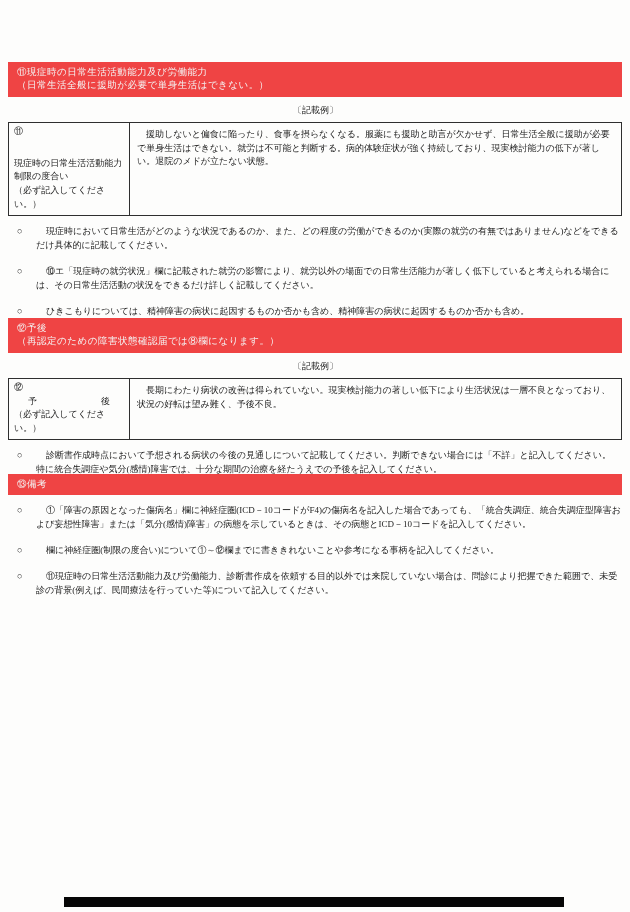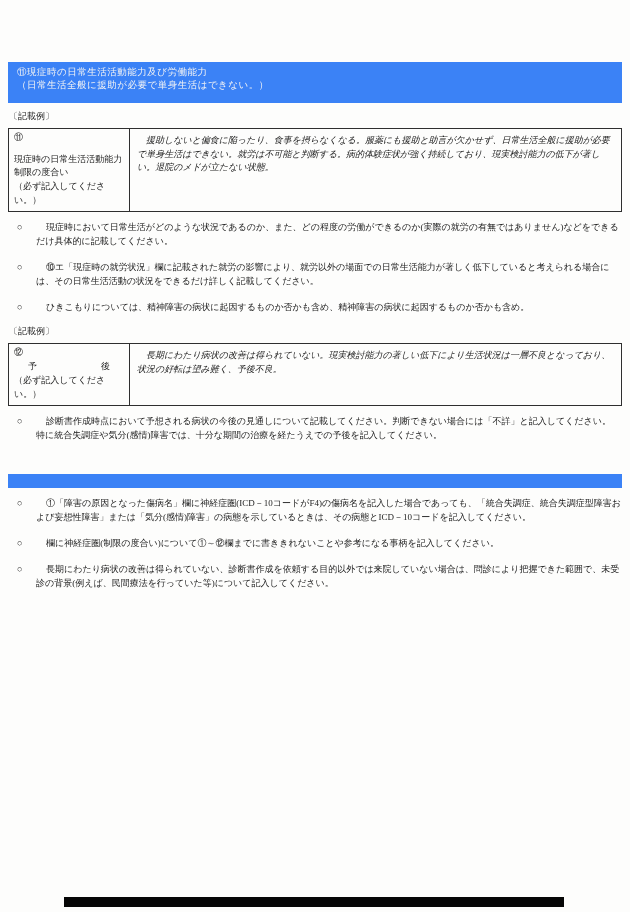--- a/index.html
+++ b/index.html
@@ -10,46 +10,47 @@
     font-family:"Liberation Serif","DejaVu Serif",serif;
     color:#1c1c1c;
     overflow:hidden;
     margin:0 auto;
   }
   .section{position:absolute;left:8px;right:8px;}
   .sec11{top:62px;}
   .sec12{top:318px;}
   .sec13{top:474px;}
   .black-bar{
-    background:#3b82f6;color:#f4f4f4;
-    padding:4px 9px 10px;
+    background:#ef4444;color:#f4f4f4;
+    padding:4px 9px 4px;
     font-size:9.5px;line-height:1.4;
     letter-spacing:0.5px;
   }
   .example-label{
     margin:7px 0 0 1px;
     font-size:9px;
+    text-align:center;
   }
   table.form{
     border-collapse:collapse;
     width:100%;
     margin-top:5px;
     table-layout:fixed;
   }
   table.form td{
     border:1px solid #2f2f2f;
     vertical-align:top;
     font-size:9px;
     line-height:1.55;
     overflow:hidden;
   }
   td.label-cell{width:110px;padding:2px 5px 3px;}
-  td.value-cell{padding:5px 7px 3px;font-style:italic;}
+  td.value-cell{padding:5px 7px 3px;}
   .value-text{text-indent:1em;word-break:break-all;}
-  .label-gap{margin-top:8px;}
+  .label-gap{margin-top:18px;}
   .yogo-line{display:flex;justify-content:space-between;padding:0 14px;}
   .notes{margin-top:9px;}
   .note{
     position:relative;
     padding-left:28px;
     font-size:9px;
     line-height:1.55;
     margin-bottom:12px;
     word-break:break-all;
   }
@@ -104,20 +105,24 @@
         <span class="note-text">⑩エ「現症時の就労状況」欄に記載された就労の影響により、就労以外の場面での日常生活能力が著しく低下していると考えられる場合には、その日常生活活動の状況をできるだけ詳しく記載してください。</span>
       </div>
       <div class="note">
         <span class="marker">○</span>
         <span class="note-text"><span>ひきこもりについては、</span><span class="u">精神障害の病状に起因するものか否かも含め</span><span>、精神障害の病状に起因するものか否かも含め。</span></span>
       </div>
     </div>
   </div>
 
   <div class="section sec12">
+    <div class="black-bar">
+      <div>⑫予後</div>
+      <div>（再認定のための障害状態確認届では⑧欄になります。）</div>
+    </div>
     <div class="example-label">〔記載例〕</div>
     <table class="form t2">
       <tbody>
           <tr>
         <td class="label-cell">
           <div>⑫</div>
           <div class="yogo-line">
             <span>予</span>
             <span>後</span>
           </div>
@@ -133,32 +138,33 @@
       <div class="note">
         <span class="marker">○</span>
         <span class="note-text">診断書作成時点において予想される病状の今後の見通しについて記載してください。判断できない場合には「不詳」と記入してください。
 特に統合失調症や気分(感情)障害では、十分な期間の治療を経たうえでの予後を記入してください。</span>
       </div>
     </div>
   </div>
 
   <div class="section sec13">
     <div class="black-bar">
+      <div>⑬備考</div>
     </div>
     <div class="notes">
       <div class="note">
         <span class="marker">○</span>
         <span class="note-text">①「障害の原因となった傷病名」欄に神経症圏(ICD－10コードがF4)の傷病名を記入した場合であっても、「統合失調症、統合失調症型障害および妄想性障害」または「気分(感情)障害」の病態を示しているときは、その病態とICD－10コードを記入してください。</span>
       </div>
       <div class="note">
         <span class="marker">○</span>
         <span class="note-text">欄に神経症圏(制限の度合い)について①～⑫欄までに書ききれないことや参考になる事柄を記入してください。</span>
       </div>
       <div class="note">
         <span class="marker">○</span>
-        <span class="note-text">長期にわたり病状の改善は得られていない、診断書作成を依頼する目的以外では来院していない場合は、問診により把握できた範囲で、未受診の背景(例えば、民間療法を行っていた等)について記入してください。</span>
+        <span class="note-text">⑪現症時の日常生活活動能力及び労働能力、診断書作成を依頼する目的以外では来院していない場合は、問診により把握できた範囲で、未受診の背景(例えば、民間療法を行っていた等)について記入してください。</span>
       </div>
     </div>
   </div>
 
   <div class="bottom-partial-bar"></div>
 
 </div>
 
 </body></html>

